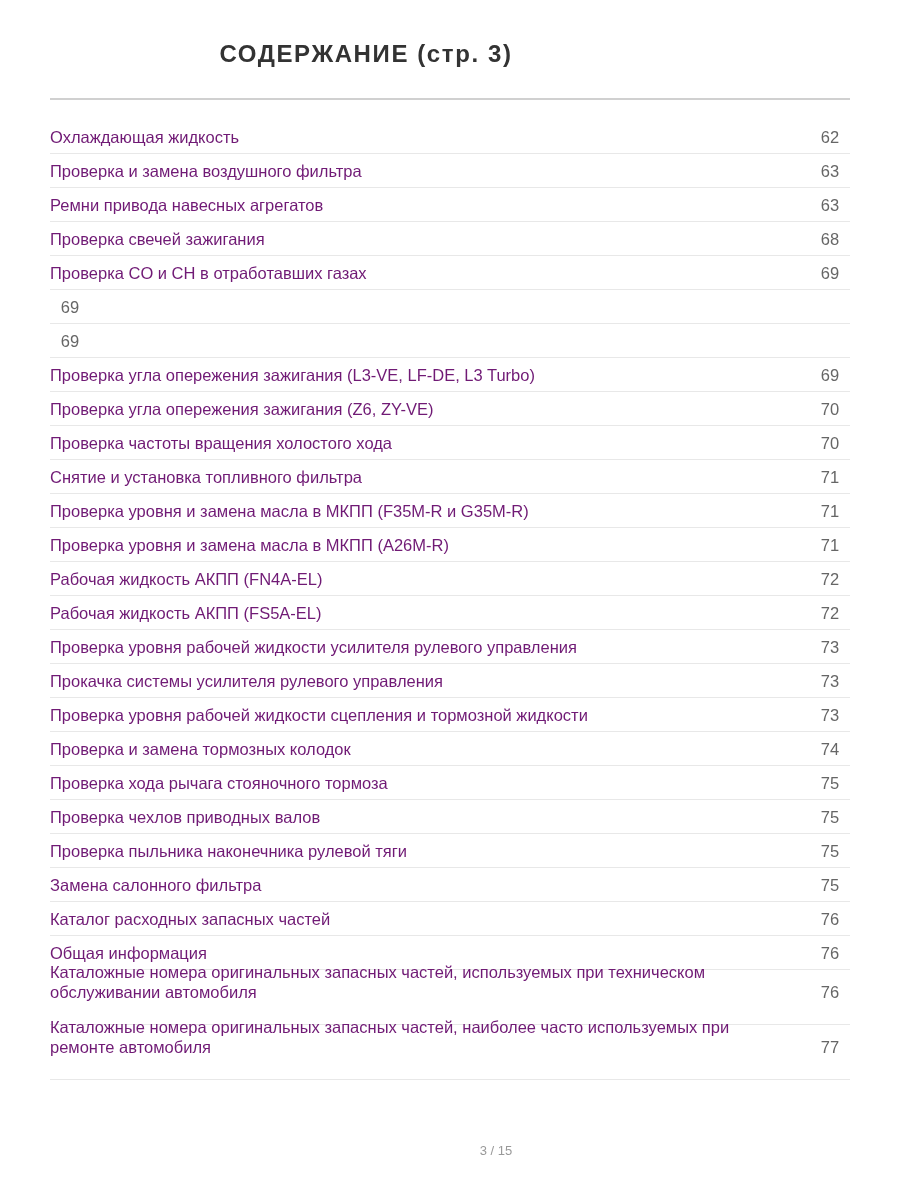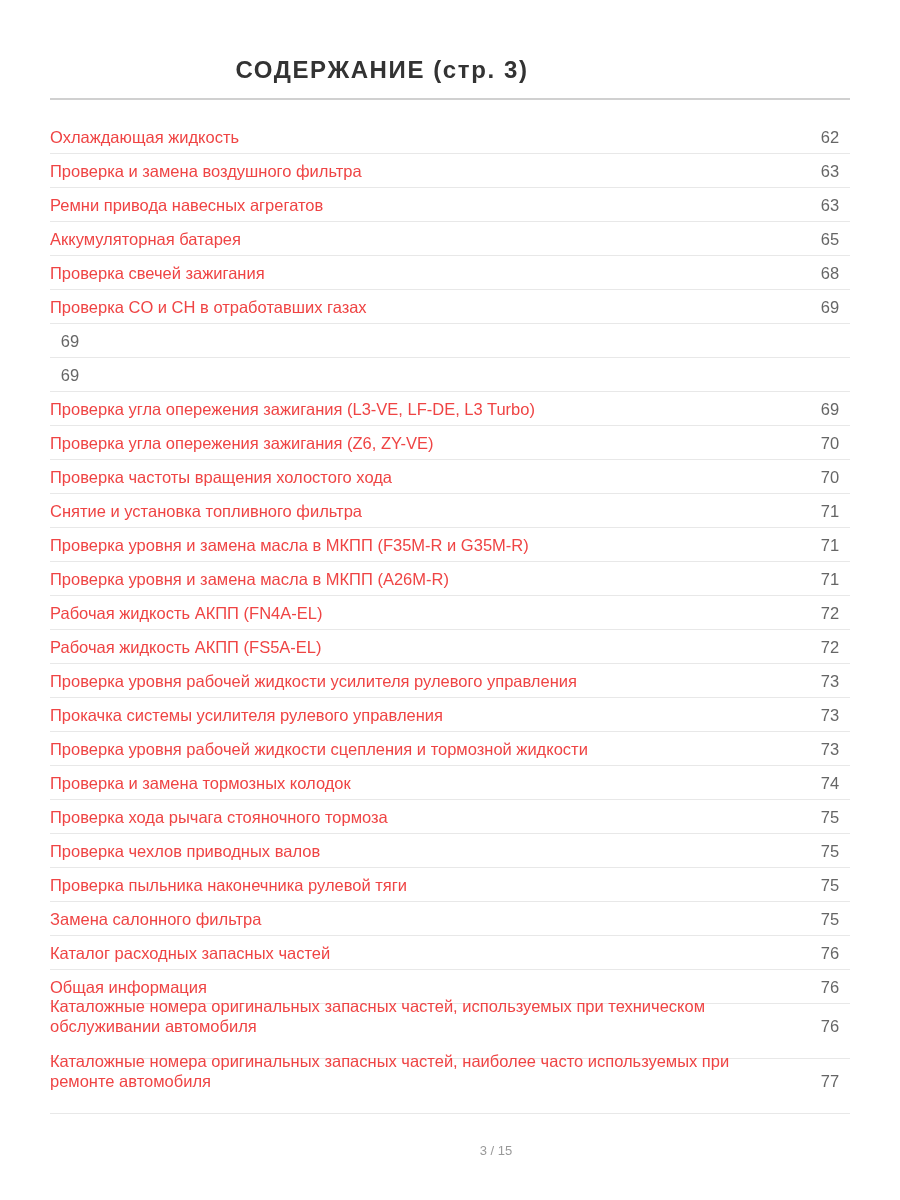--- a/index.html
+++ b/index.html
@@ -19,21 +19,21 @@
       position: absolute;
       top: 38px;
       left: 0;
       width: 732px;
       text-align: center;
       font-size: 24px;
       font-weight: bold;
       letter-spacing: 1.6px;
       color: #333333;
       line-height: 32px;
-      margin: 16px;
+      margin: 0;
     }
     .title-rule {
       position: absolute;
       top: 98px;
       left: 50px;
       width: 800px;
       height: 2px;
       background: #d0d0d0;
     }
     .toc {
@@ -58,21 +58,21 @@
       align-items: center;
     }
     .toc-row.multi {
       height: 55px;
       padding-bottom: 22px;
     }
     .toc-label {
       flex: 1;
       font-size: 16.5px;
       line-height: 20px;
-      color: #ef4444;
+      color: #701a75;
       padding-right: 20px;
     }
     .toc-page {
       width: 40px;
       font-size: 16.5px;
       line-height: 20px;
       color: #666666;
       text-align: center;
       padding-left: 0;
       box-sizing: border-box;
@@ -101,24 +101,20 @@
     </li>
   <li class="toc-row single">
       <span class="toc-label">Проверка и замена воздушного фильтра</span>
       <span class="toc-page">63</span>
     </li>
   <li class="toc-row single">
       <span class="toc-label">Ремни привода навесных агрегатов</span>
       <span class="toc-page">63</span>
     </li>
   <li class="toc-row single">
-      <span class="toc-label">Аккумуляторная батарея</span>
-      <span class="toc-page">65</span>
-    </li>
-  <li class="toc-row single">
       <span class="toc-label">Проверка свечей зажигания</span>
       <span class="toc-page">68</span>
     </li>
   <li class="toc-row single">
       <span class="toc-label">Проверка CO и CH в отработавших газах</span>
       <span class="toc-page">69</span>
     </li>
   <li class="toc-row single">
       <span class="toc-page">69</span>
     </li>

